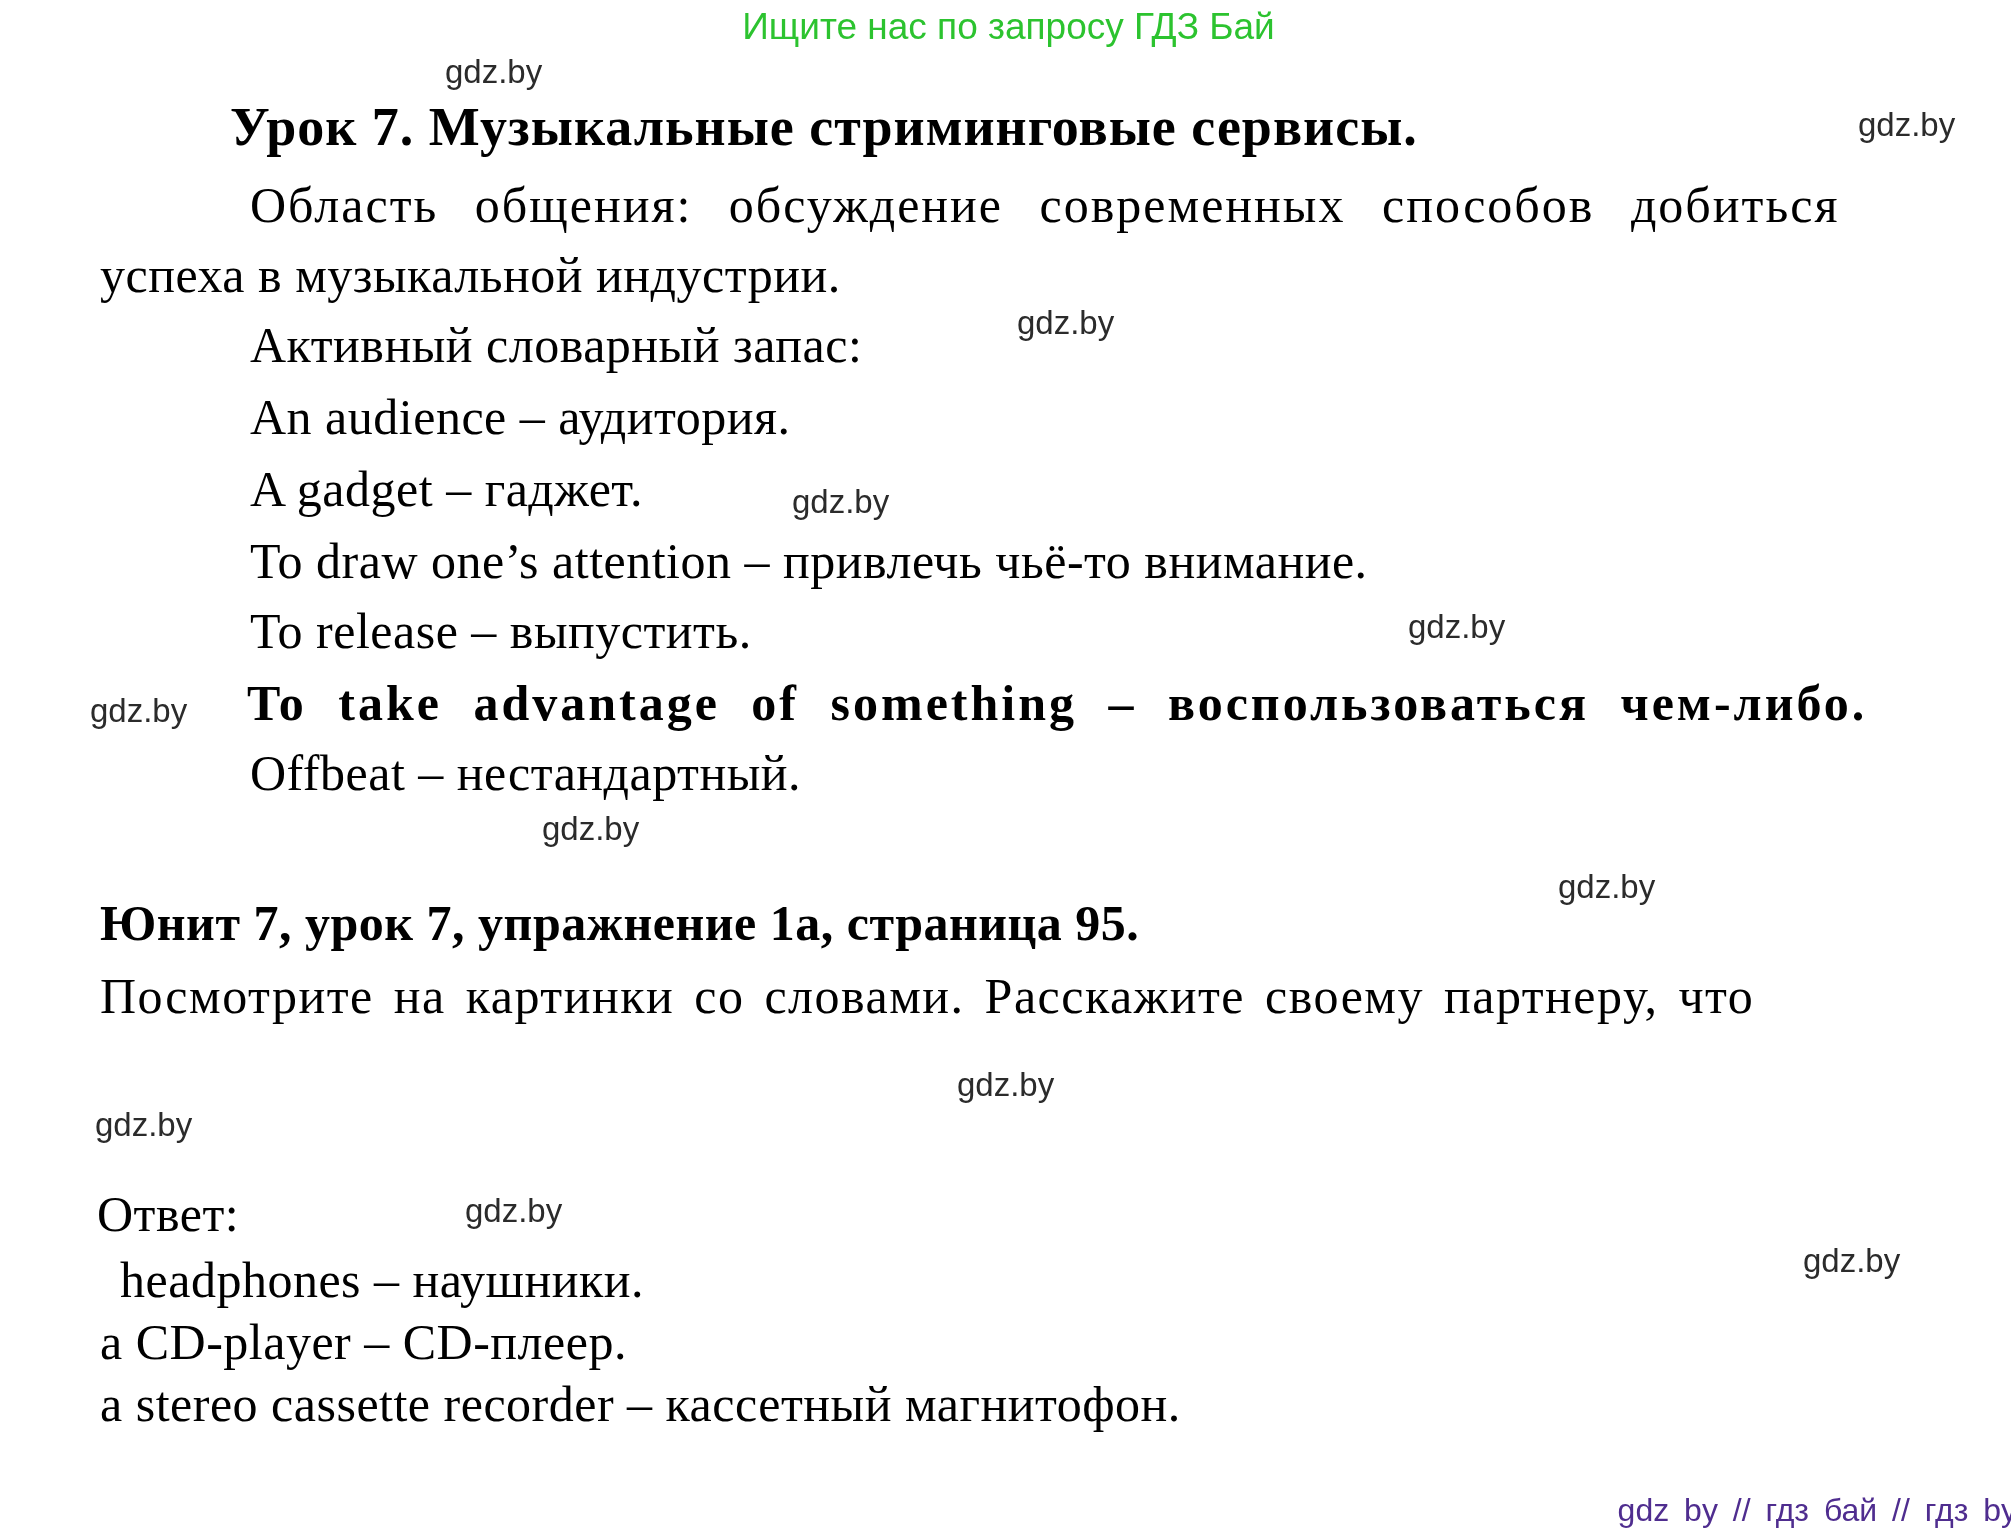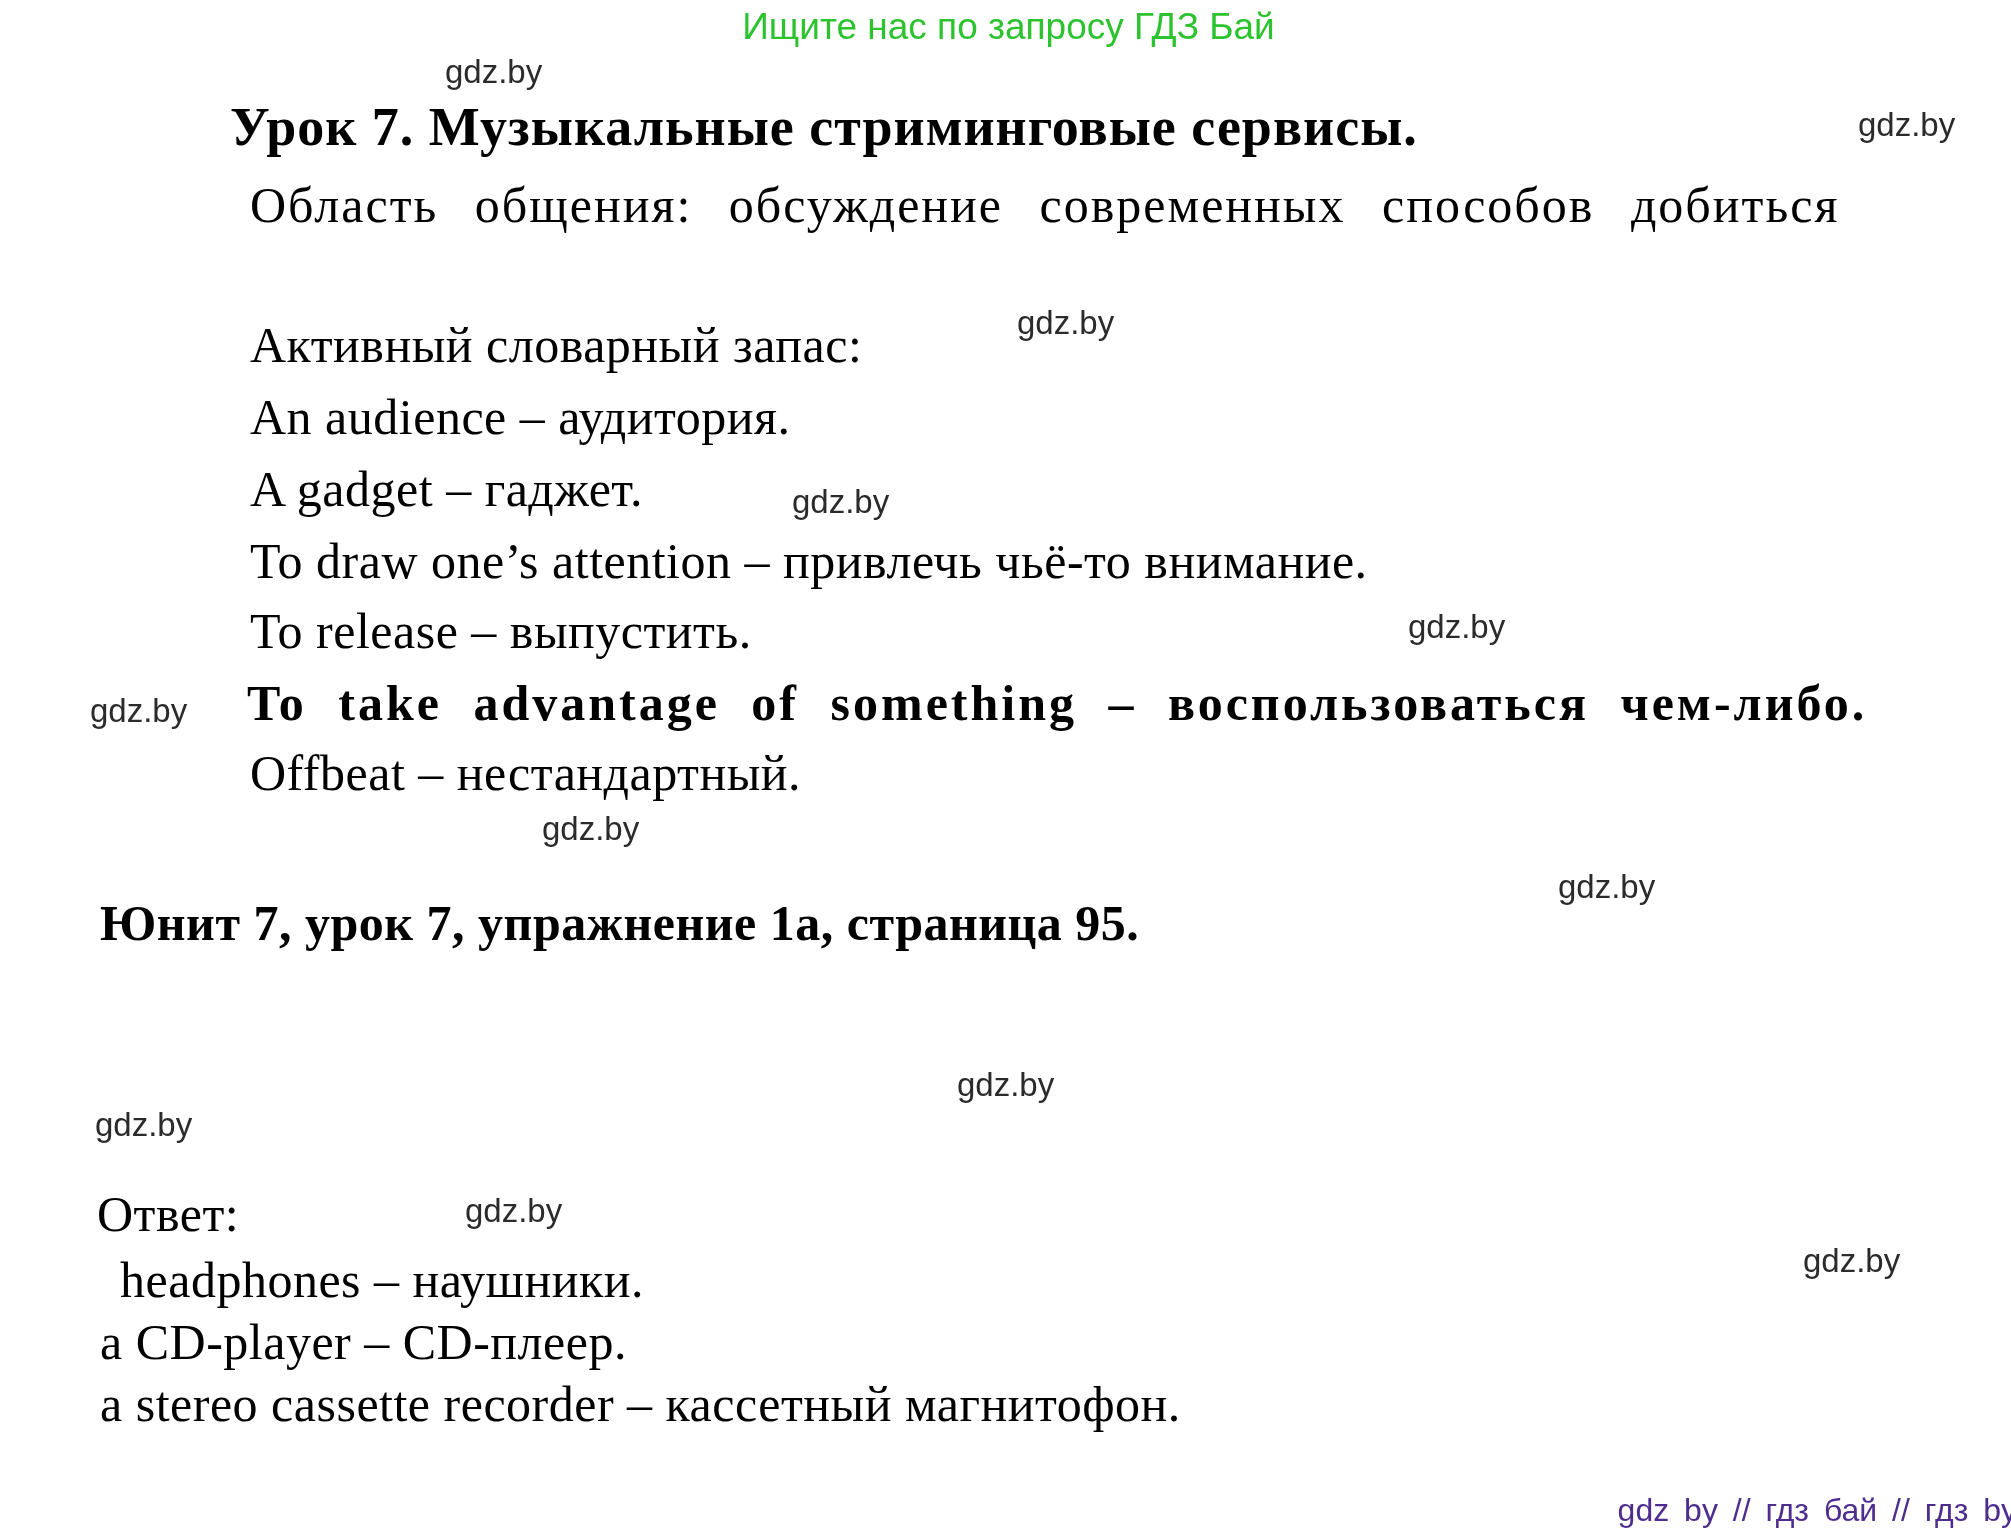--- a/index.html
+++ b/index.html
@@ -98,32 +98,34 @@
   <span class="wm wm7">gdz.by</span>
   <span class="wm wm8">gdz.by</span>
   <span class="wm wm9">gdz.by</span>
   <span class="wm wm10">gdz.by</span>
   <span class="wm wm11">gdz.by</span>
   <span class="wm wm12">gdz.by</span>
 
   <div class="line bold title t-title">Урок 7. Музыкальные стриминговые сервисы.</div>
 
   <div class="line just-wide t-intro1">Область общения: обсуждение современных способов добиться</div>
+  <div class="line t-intro2">успеха в музыкальной индустрии.</div>
 
   <div class="line t-vhead">Активный словарный запас:</div>
 
   <div class="line t-v1">An audience – аудитория.</div>
   <div class="line t-v2">A gadget – гаджет.</div>
   <div class="line t-v3">To draw one’s attention – привлечь чьё-то внимание.</div>
   <div class="line t-v4">To release – выпустить.</div>
   <div class="line just-med t-v5">To take advantage of something – воспользоваться чем-либо.</div>
   <div class="line t-v6">Offbeat – нестандартный.</div>
 
   <div class="line bold t-ex">Юнит 7, урок 7, упражнение 1a, страница 95.</div>
 
+  <div class="line just-sm t-task1">Посмотрите на картинки со словами. Расскажите своему партнеру, что</div>
 
   <div class="line t-ans">Ответ:</div>
 
   <div class="line t-a1">headphones – наушники.</div>
   <div class="line t-a2">a CD-player – CD-плеер.</div>
   <div class="line t-a3">a stereo cassette recorder – кассетный магнитофон.</div>
 
   <div class="footer">gdz by  //  гдз бай  //  гдз by</div>
 
 </div>

